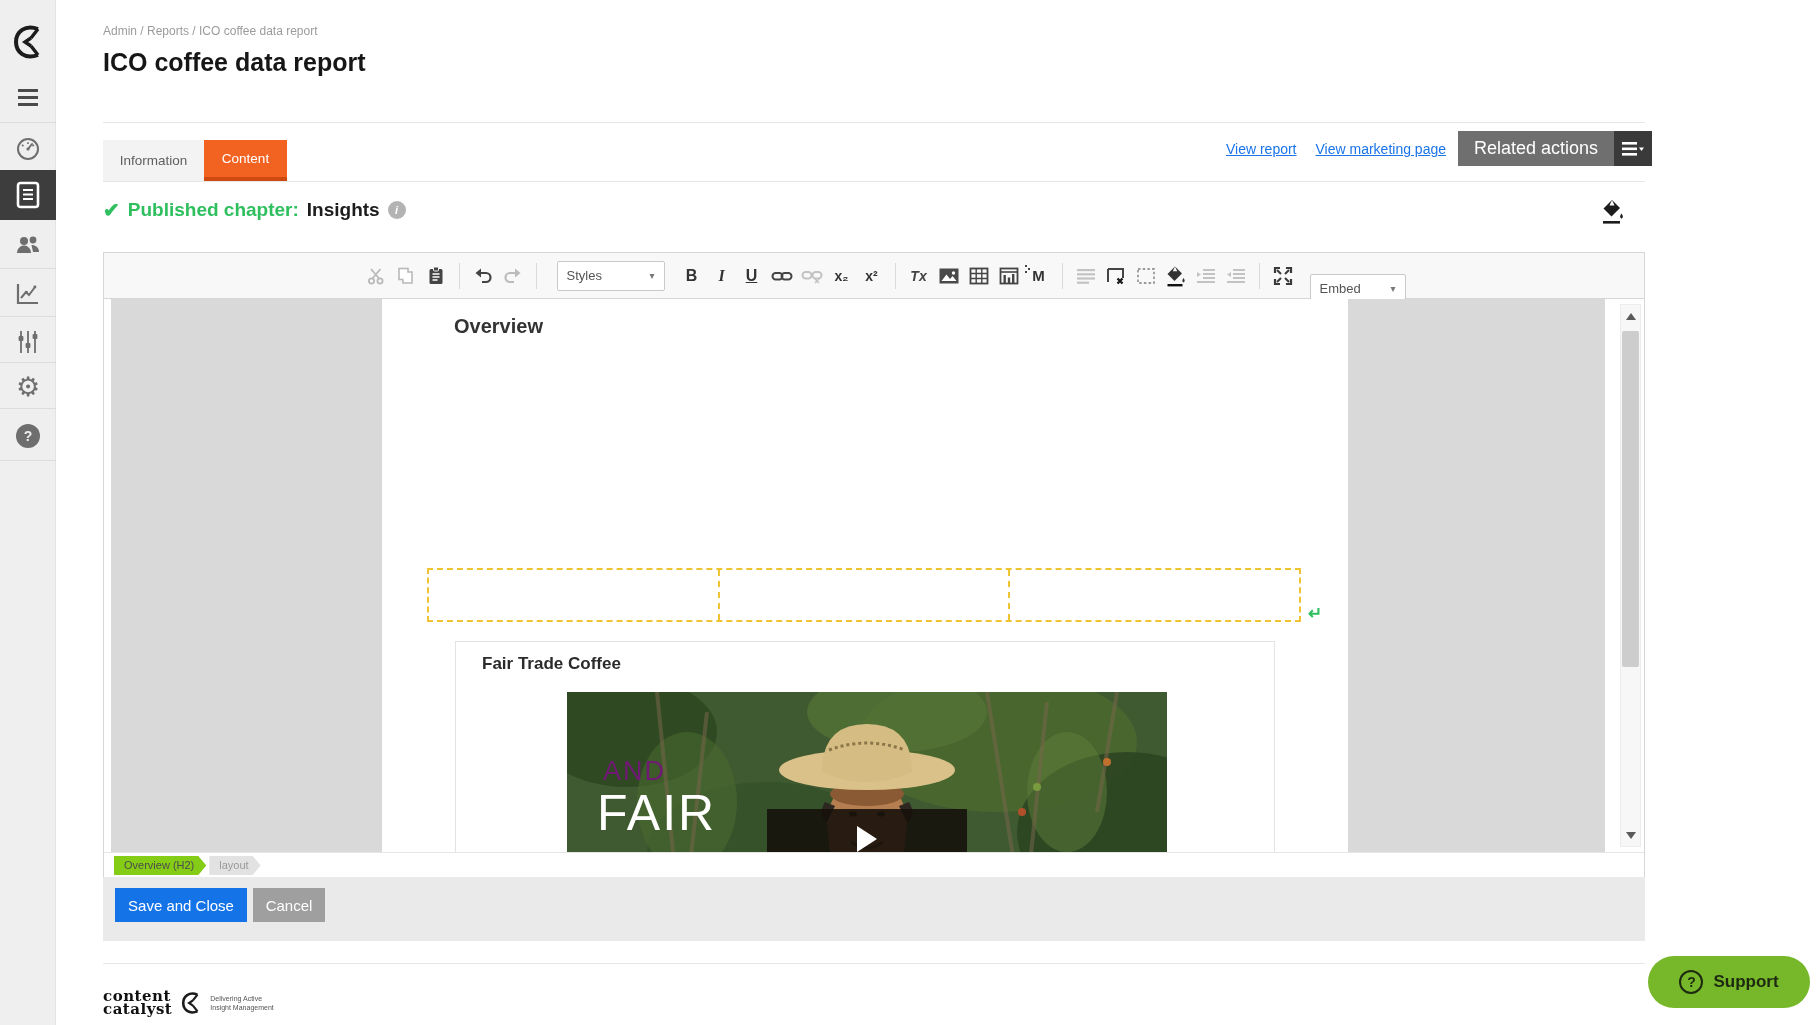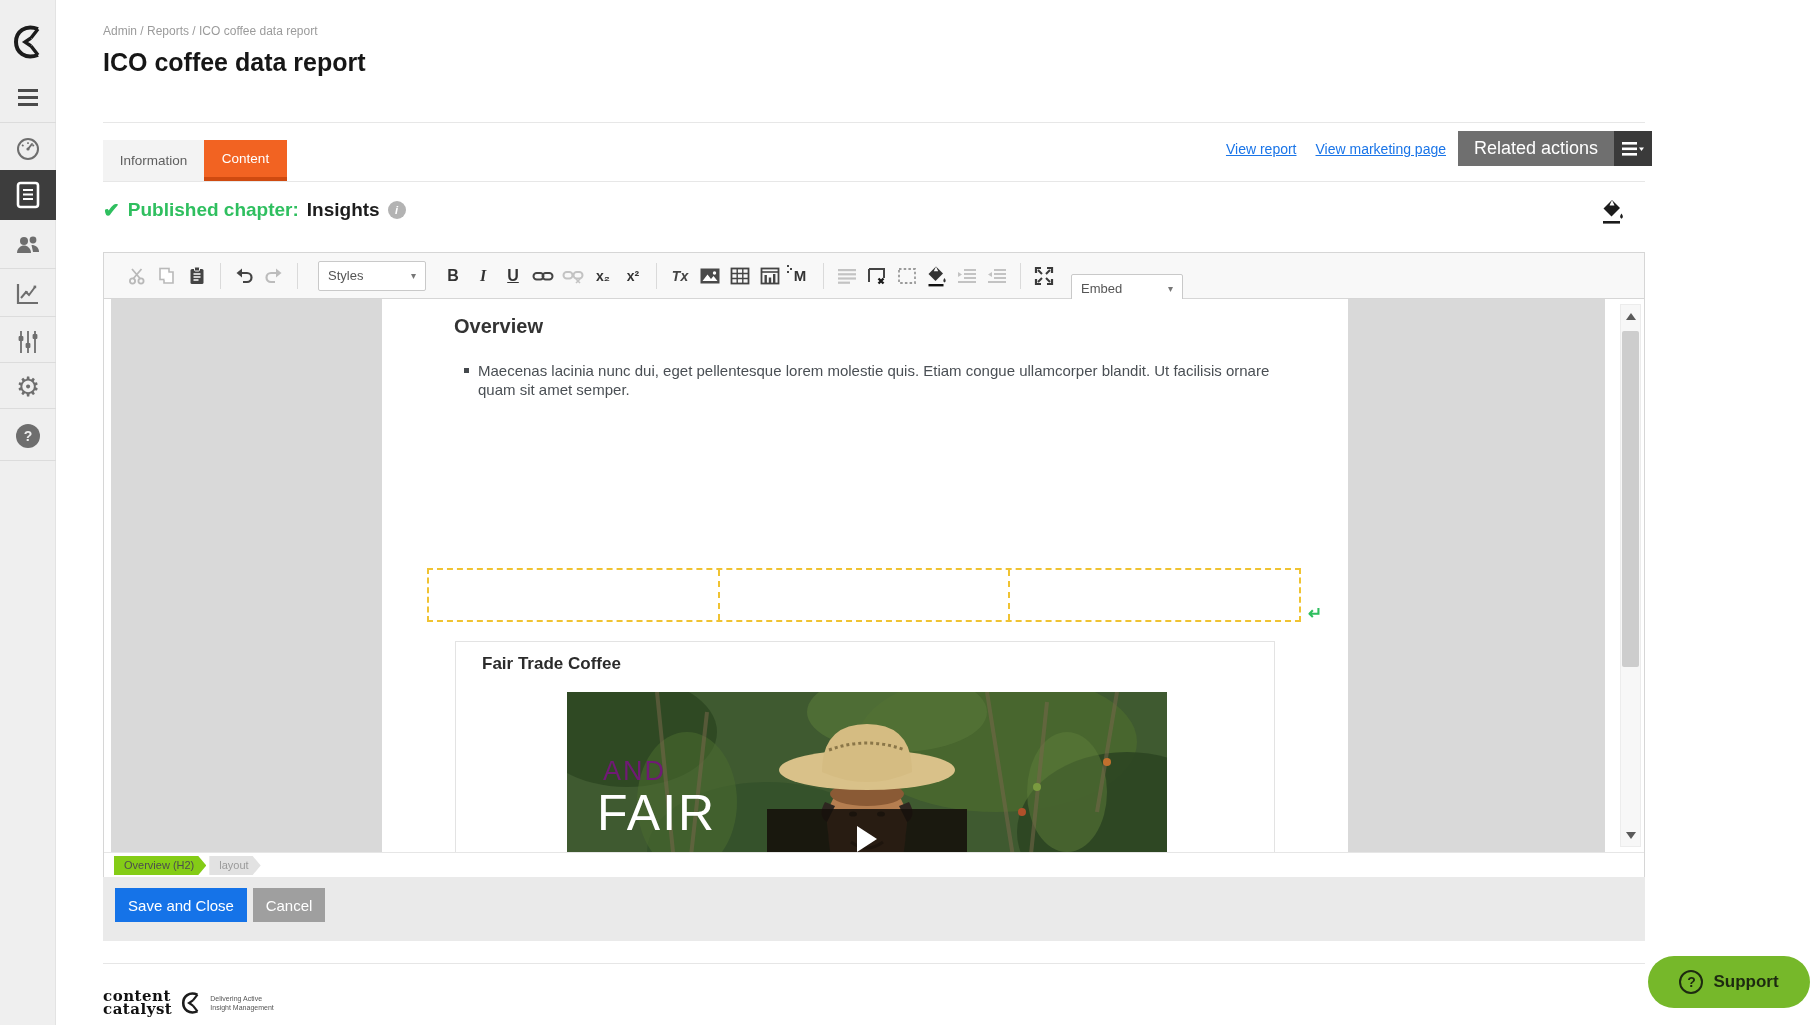--- a/index.html
+++ b/index.html
@@ -34,32 +34,32 @@
   
   .pub-row { position:absolute; left:103px; top:198px; display:flex; align-items:center; gap:8px; }
   .pub-check { color:#2fbf5f; font-size:20px; font-weight:bold; }
   .pub-label { color:#2fbf5f; font-size:19px; font-weight:bold; }
   .pub-chapter { color:#1d1d1d; font-size:19px; font-weight:bold; }
   .info-dot { width:18px; height:18px; border-radius:50%; background:#b3b3b3; color:#fff; font-size:11px; font-weight:bold; font-style:italic; display:flex; align-items:center; justify-content:center; cursor:pointer; }
   .fill-quick { position:absolute; left:1600px; top:198px; cursor:pointer; }
 
   
   .editor { position:absolute; left:103px; top:252px; width:1542px; border:1px solid #d6d6d6; background:#fff; }
-  .toolbar { height:46px; background:#f8f8f8; border-bottom:1px solid #d6d6d6; display:flex; align-items:center; padding-left:18px; }
+  .toolbar { height:46px; background:#f8f8f8; border-bottom:1px solid #d6d6d6; display:flex; align-items:center; padding-left:18px;justify-content:center; }
   .tb-btn { width:30px; height:30px; display:flex; align-items:center; justify-content:center; cursor:pointer; border-radius:2px; flex:none; }
   .tb-sep { width:1px; height:26px; background:#dadada; margin:0 8px; flex:none; }
   .tb-letter { font-size:16px; color:#333; }
   .tb-b { font-weight:bold; }
   .tb-i { font-style:italic; font-family:"Liberation Serif", serif; font-weight:bold; }
   .tb-u { text-decoration:underline; font-weight:bold; }
   .tb-sub, .tb-sup { font-size:14px; font-weight:bold; color:#333; }
   .tb-tx { font-size:14px; font-style:italic; font-weight:bold; color:#444; }
   .dropdown { height:30px; background:#fff; border:1px solid #c9c9c9; border-radius:2px; display:flex; align-items:center; justify-content:space-between; padding:0 9px; font-size:13px; color:#555; cursor:pointer; flex:none; }
   .dd-styles { width:108px; margin:0 12px; }
-  .dd-embed { width:112px; margin-left:12px;margin-top:26px; }
+  .dd-embed { width:96px; margin-left:12px;margin-top:26px; }
   .dd-caret { color:#777; font-size:10px; }
 
   
   .canvas { position:relative; height:553px; background:#fff; overflow:hidden; }
   .margin-gray { position:absolute; top:0; height:553px; background:#d9d9d9; }
   .mg-left { left:7px; width:271px; }
   .mg-right { left:1244px; width:257px; }
   .doc-page { position:absolute; left:278px; top:0; width:966px; height:553px; background:#fff; }
 
   .doc-h2 { position:absolute; left:72px; top:16px; font-size:20px; font-weight:bold; color:#333; }
@@ -440,21 +440,20 @@
       </div>
     </div>
 
     <div class="canvas">
       <div class="margin-gray mg-left"></div>
       <div class="margin-gray mg-right"></div>
 
       <div class="doc-page">
         <h2 class="doc-h2">Overview</h2>
         <ul class="doc-list">
-          <li>Maecenas lacinia nunc dui, eget pellentesque lorem molestie quis. Etiam congue ullamcorper blandit. Ut facilisis ornare quam sit amet semper.</li>
         </ul>
 
         <div class="layout-grid">
           <div class="layout-cell"></div>
           <div class="layout-cell"></div>
           <div class="layout-cell"></div>
         </div>
         <span class="return-arrow">↵</span>
 
         <div class="widget">

